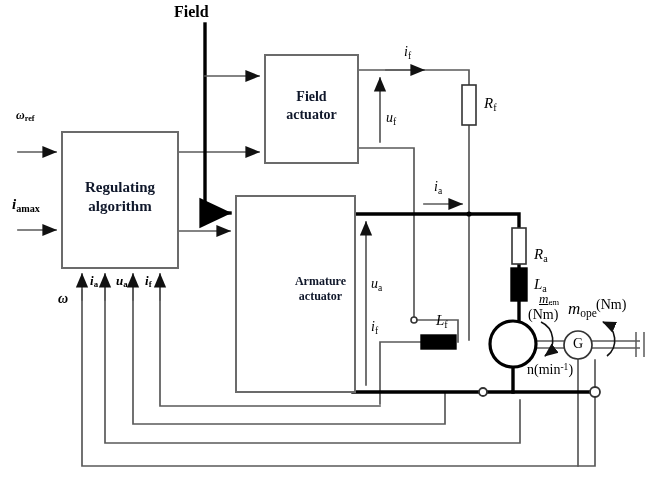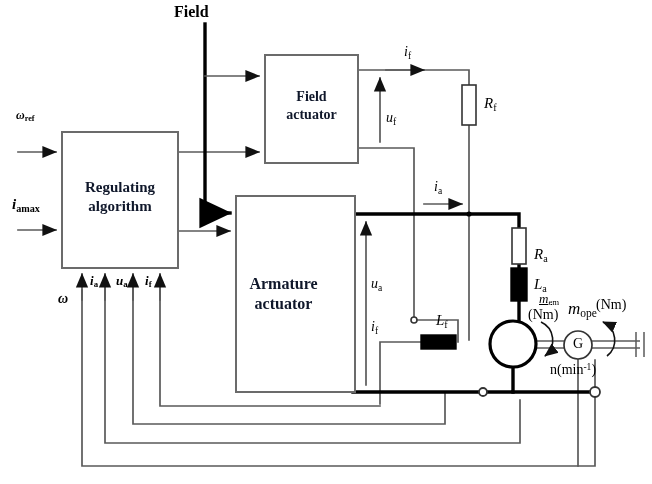--- a/index.html
+++ b/index.html
@@ -142,21 +142,21 @@
   <div class="blocktext" style="left:62px;top:178px;width:116px;font-size:15px;">
     <span>Regulating</span><br>
     <span>algorithm</span>
   </div>
 
   <div class="blocktext" style="left:265px;top:88px;width:93px;font-size:14px;">
     <span>Field</span><br>
     <span>actuator</span>
   </div>
 
-  <div class="blocktext" style="left:236px;top:274px;width:95px;font-size:16px;">
+  <div class="blocktext" style="left:236px;top:274px;width:95px;font-size:12px;padding-left:37px;">
     <span>Armature</span><br>
     <span>actuator</span>
   </div>
 
   <div class="lbl" style="left:174px;top:4px;font-size:16px;font-weight:bold;">Field</div>
 
   <div class="lbl" style="left:16px;top:109px;font-size:12px;font-weight:bold;"><span class="ital">ω</span><span class="sub">ref</span></div>
 
   <div class="lbl" style="left:12px;top:197px;font-size:15px;font-weight:bold;"><span class="ital">i</span><span class="sub">amax</span></div>
 
@@ -185,17 +185,17 @@
   <div class="lbl" style="left:534px;top:277px;font-size:15px;"><span class="ital">L</span><span class="sub">a</span></div>
 
   <div class="lbl" style="left:436px;top:313px;font-size:15px;"><span class="ital">L</span><span class="sub">f</span></div>
 
   <div class="lbl" style="left:539px;top:292px;font-size:13px;text-decoration:underline;"><span class="ital">m</span><span class="sub">em</span></div>
   <div class="lbl" style="left:528px;top:308px;font-size:14px;">(Nm)</div>
 
   <div class="lbl" style="left:568px;top:300px;font-size:17px;"><span class="ital">m</span><span class="sub">ope</span></div>
   <div class="lbl" style="left:596px;top:298px;font-size:14px;">(Nm)</div>
 
-  <div class="lbl" style="left:550px;top:363px;font-size:14px;"><span>n(min</span><span class="supr">-1</span><span>)</span></div>
+  <div class="lbl" style="left:527px;top:363px;font-size:14px;"><span>n(min</span><span class="supr">-1</span><span>)</span></div>
 
   <div class="lbl" style="left:573px;top:337px;font-size:14px;font-weight:normal;">G</div>
 
 </div>
 
 </body></html>

